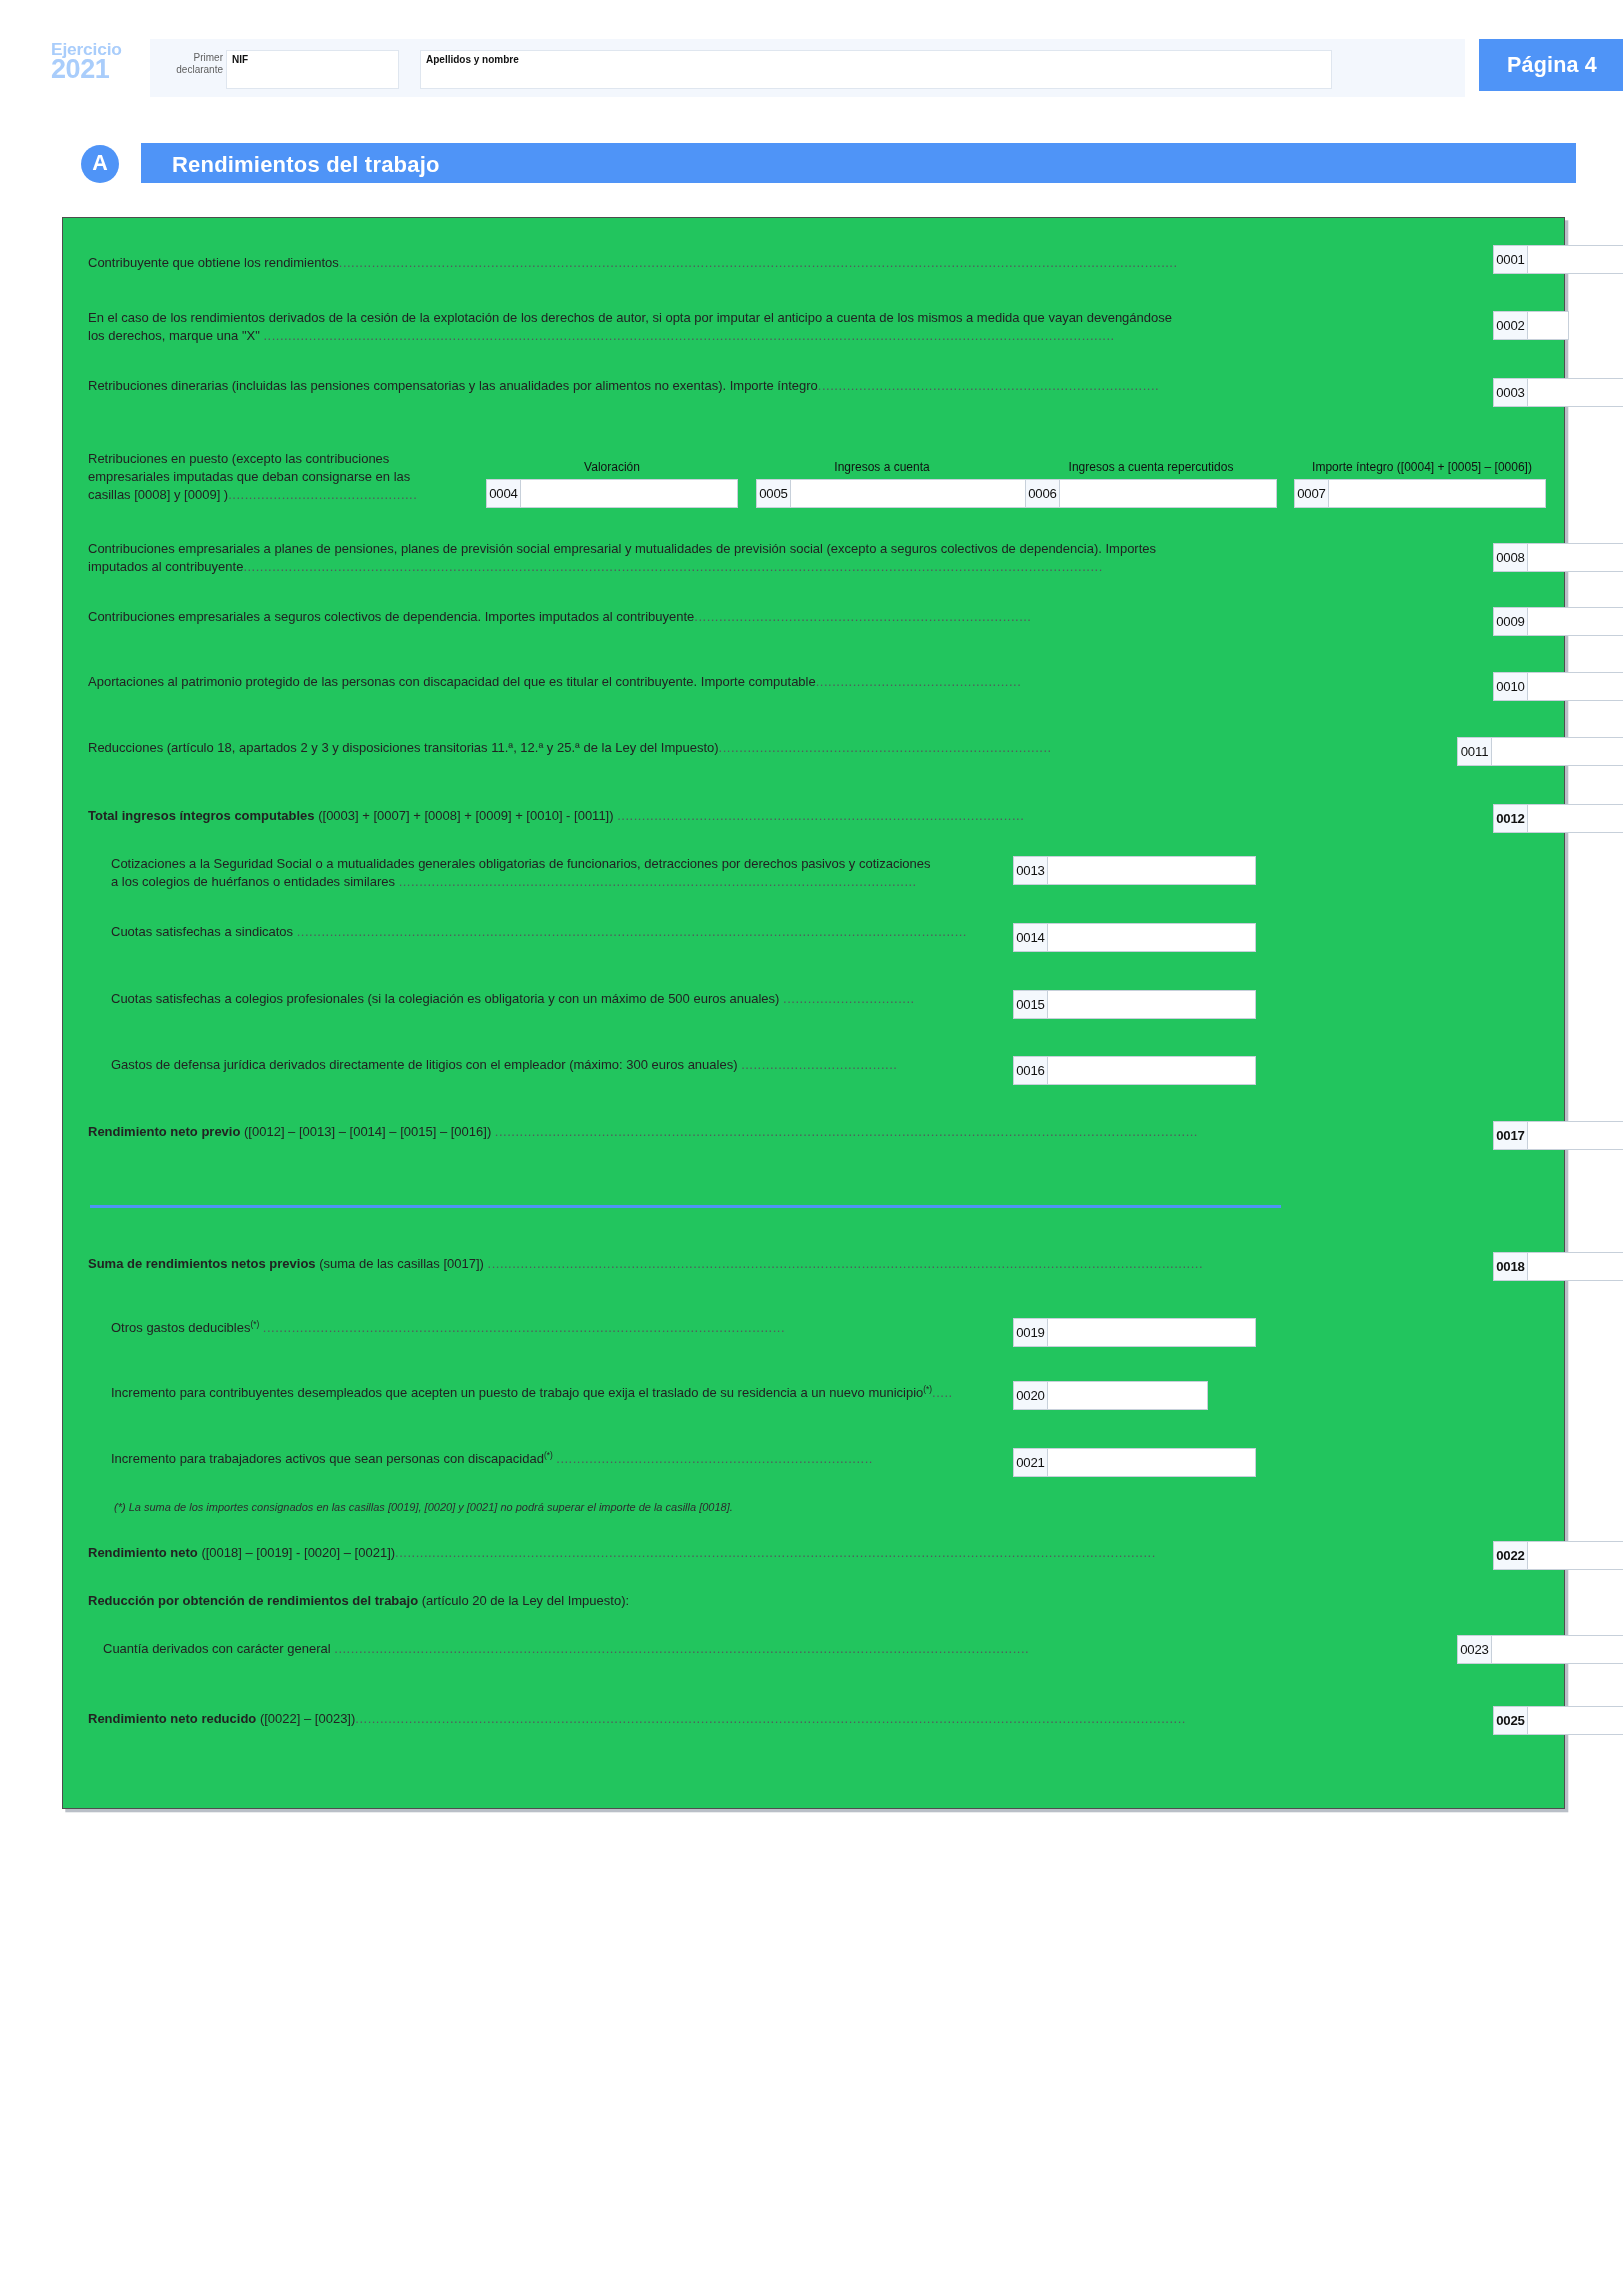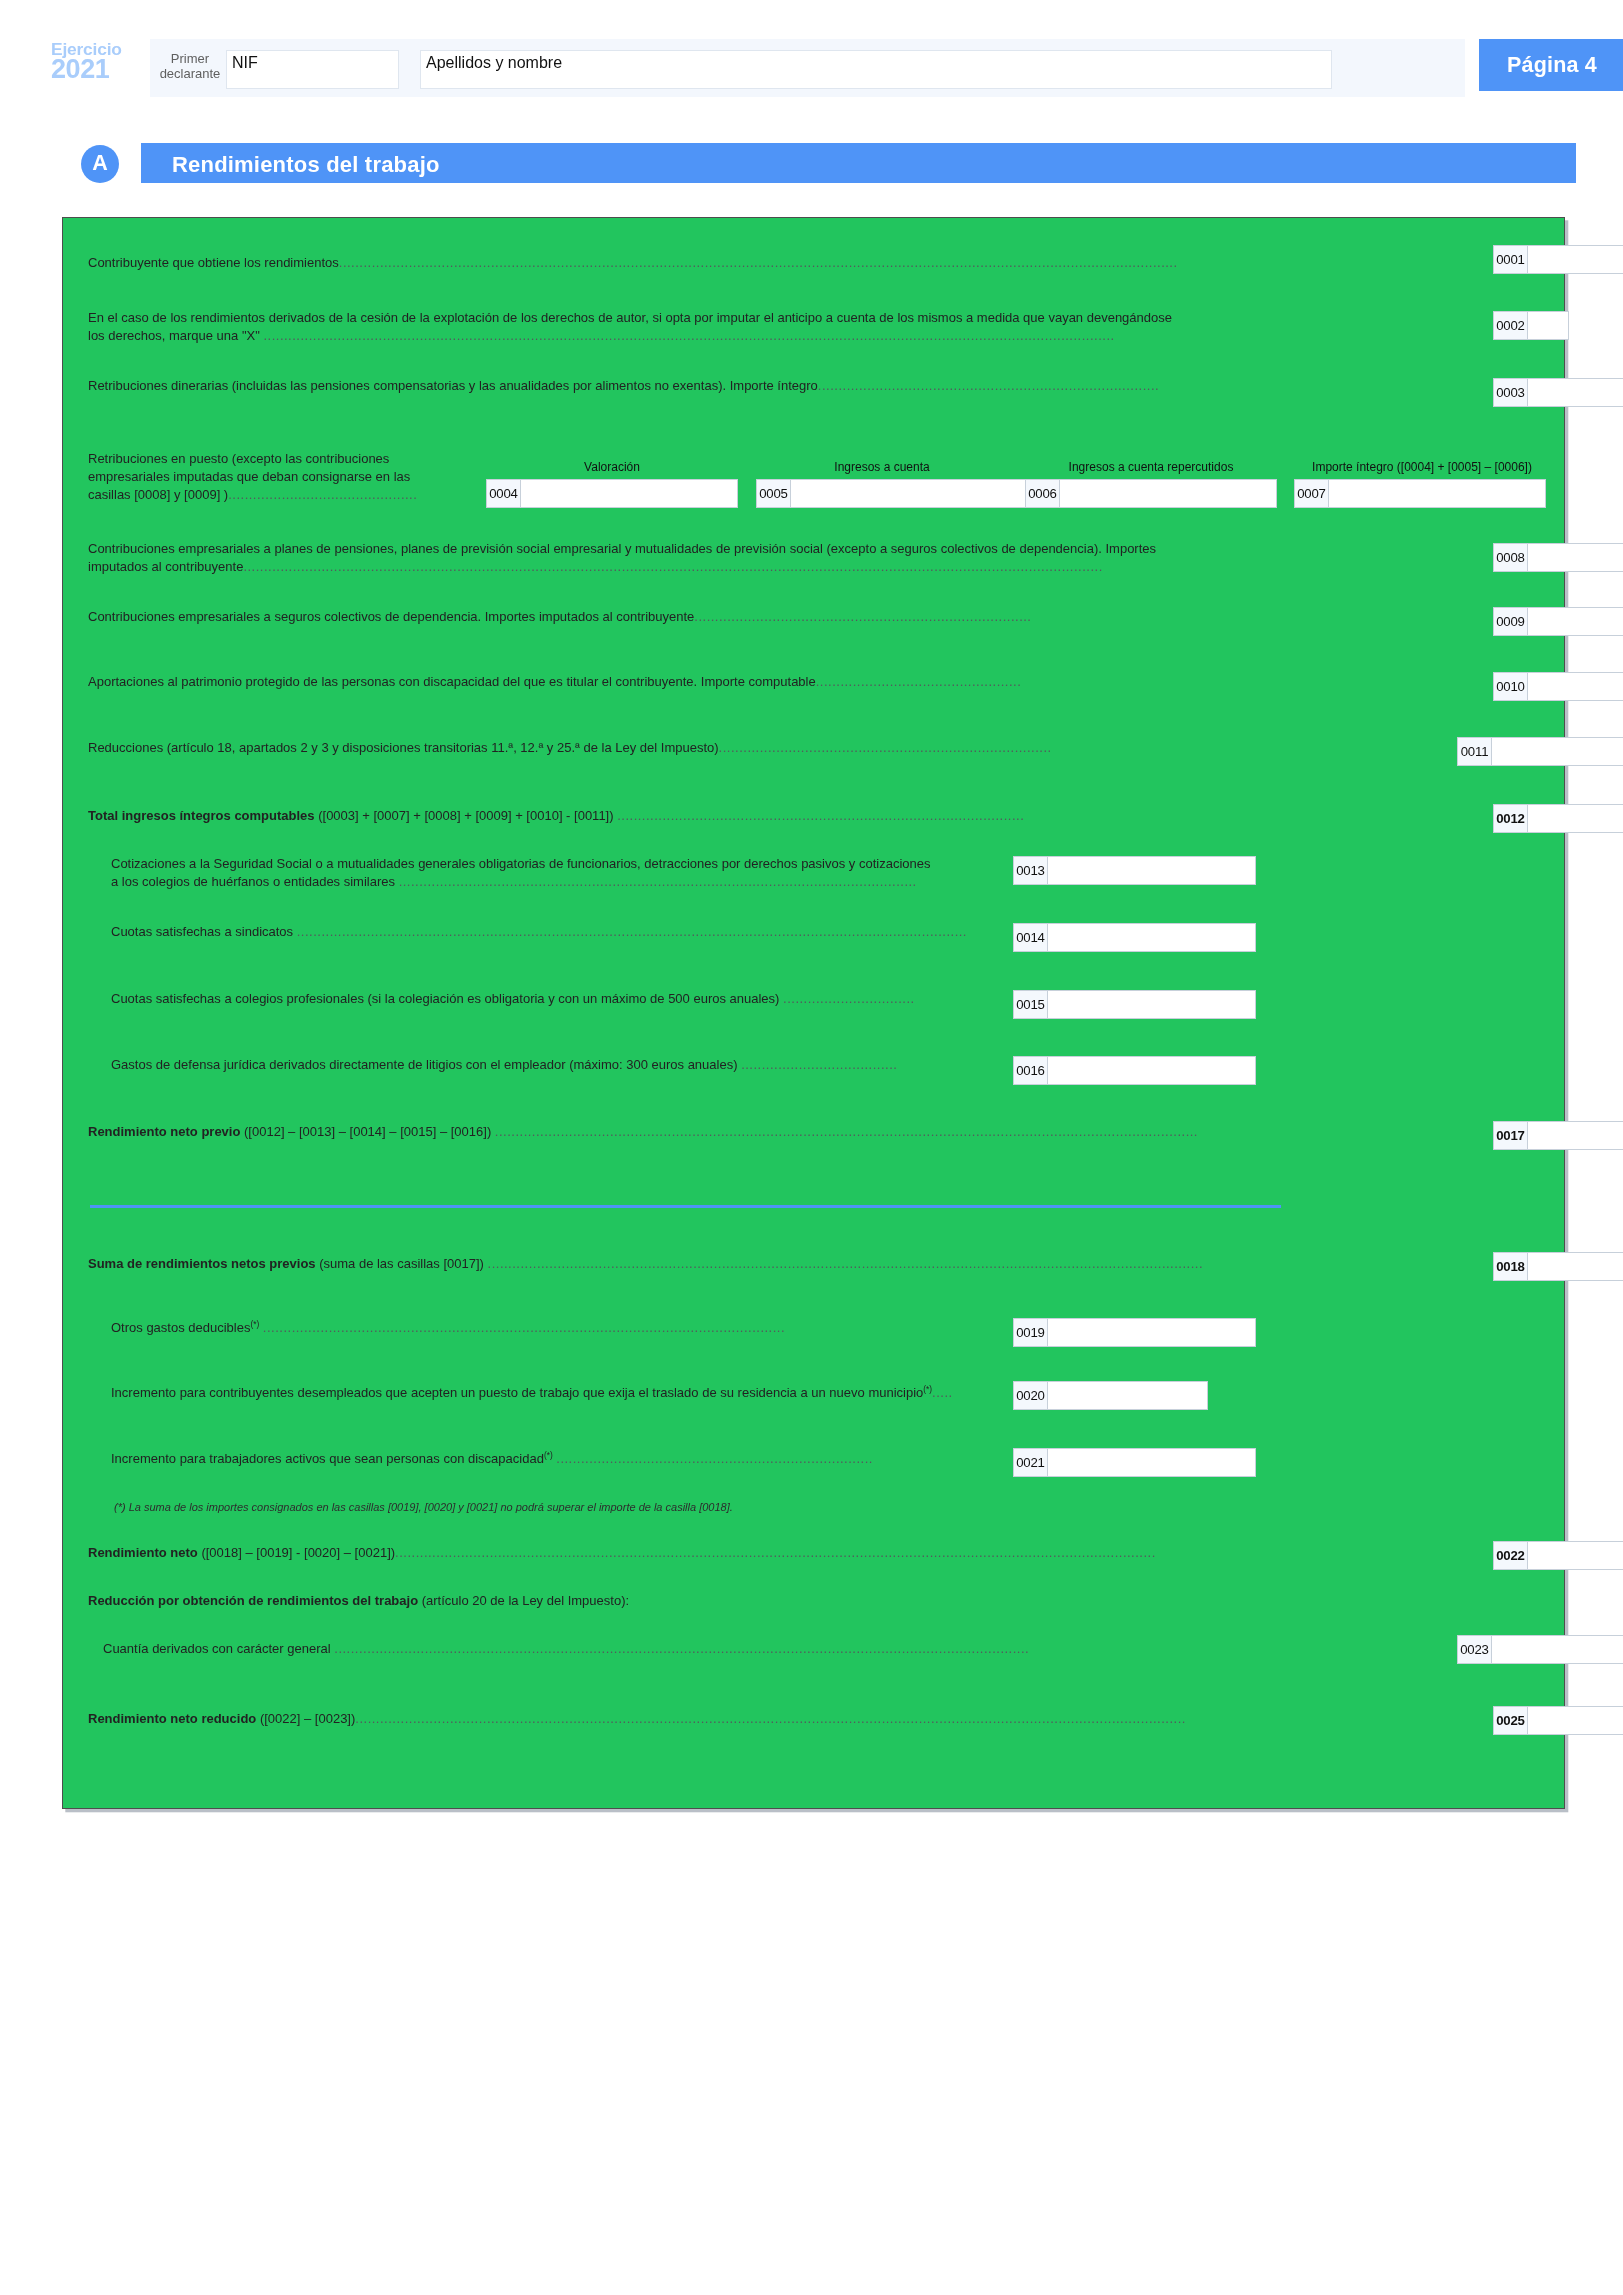--- a/index.html
+++ b/index.html
@@ -52,34 +52,35 @@
     top: 0;
     width: 1315px;
     height: 58px;
     background: #f3f7fd;
   }
   .declarante-label {
     position: absolute;
     left: 106px;
     top: 13.2px;
     width: 66px;
-    font-size: 13px;
+    font-size: 10px;
     color: #5f5f5f;
     line-height: 1.15;
-    text-align: center;
+    text-align: right;
   }
   .field-box {
     position: absolute;
     background: #ffffff;
     border: 0.8px solid #dfe6ef;
   }
   .field-caption {
     position: absolute;
-    font-size: 16px;
+    font-size: 10px;
     color: #111;
+    font-weight: bold;
   }
   #nif-field   { left: 175px; top: 10.7px;  width: 171px; height: 37px; }
   #nif-caption { left: 181px; top: 15px; }
   #apellidos-field   { left: 369px; top: 10.7px;  width: 910px; height: 37px; }
   #apellidos-caption { left: 375px; top: 15px; }
 
   .pagina-badge {
     position: absolute;
     left: 1428px;
     top: 0px;

